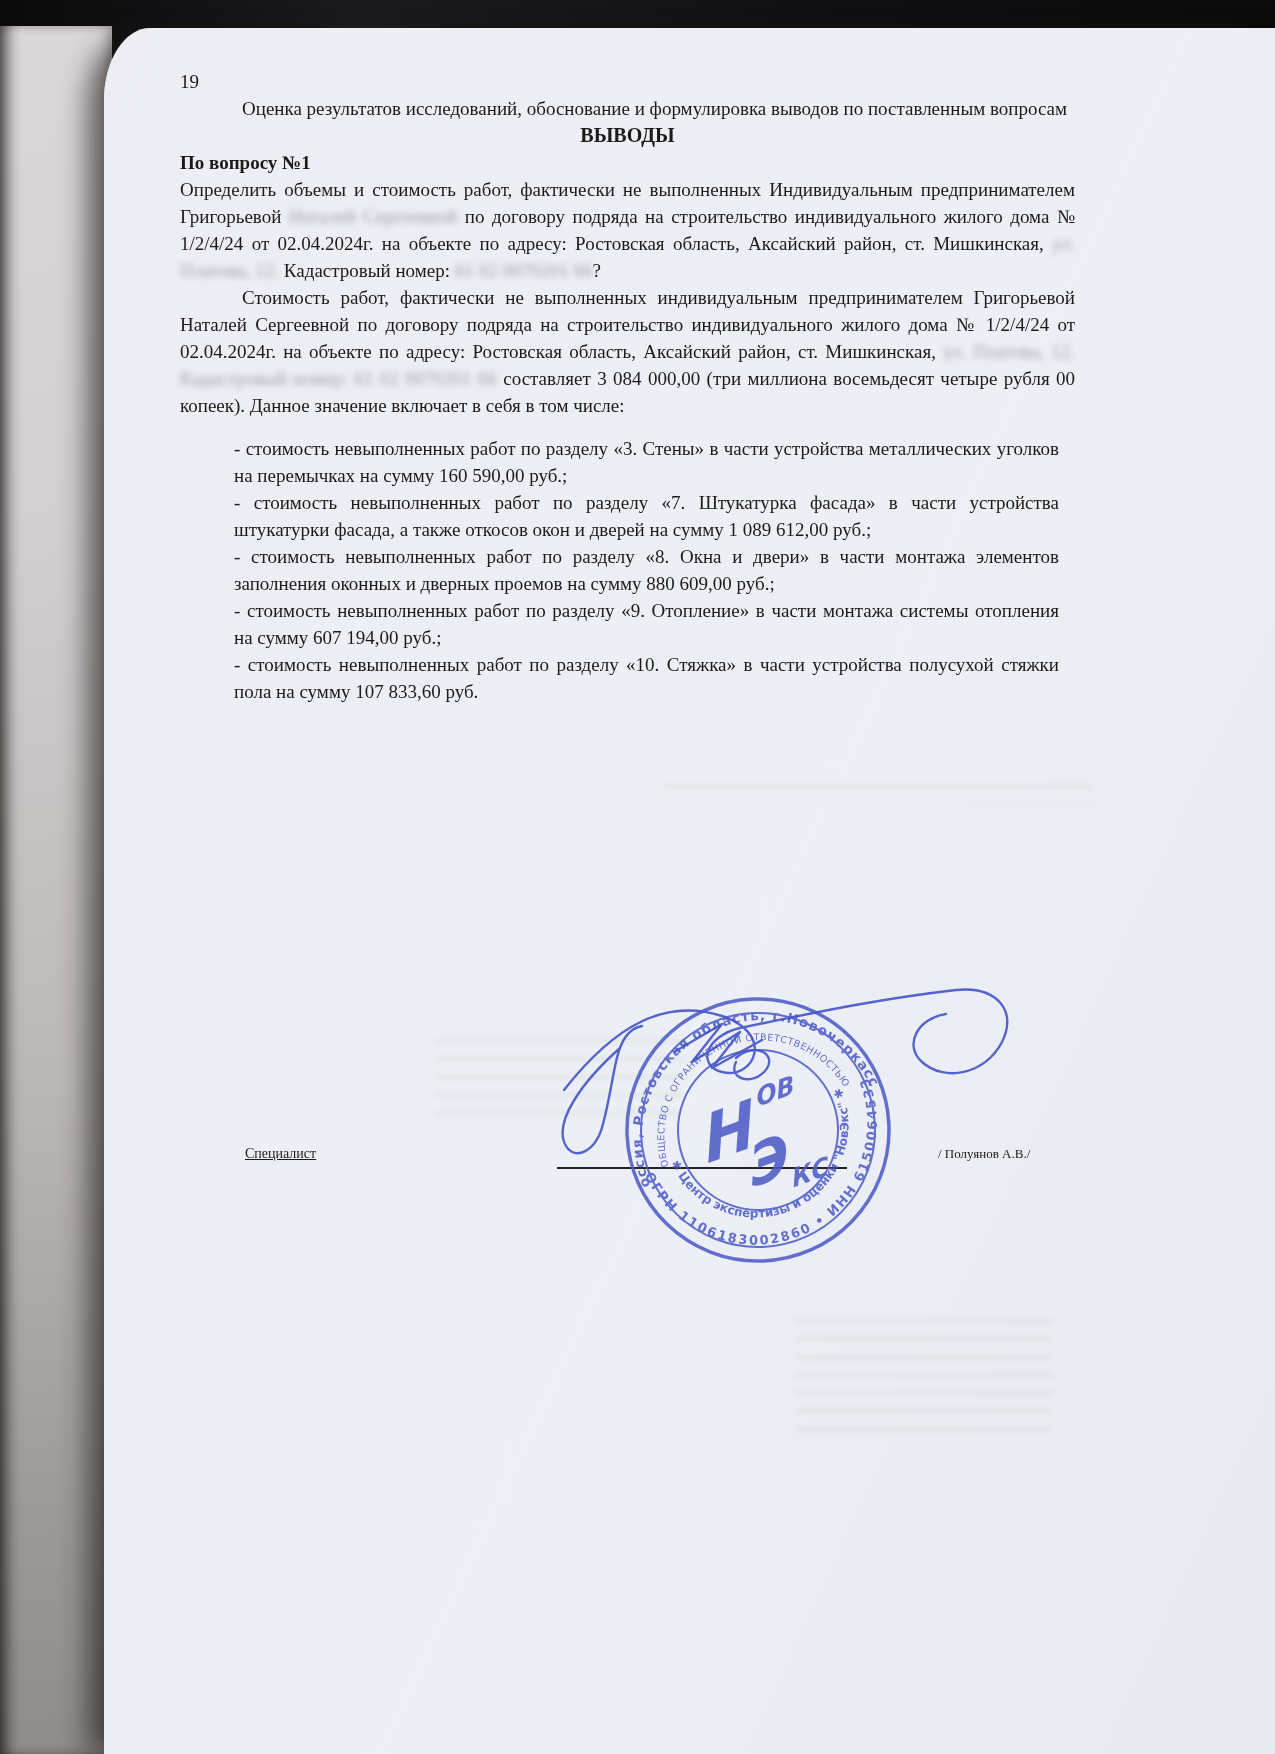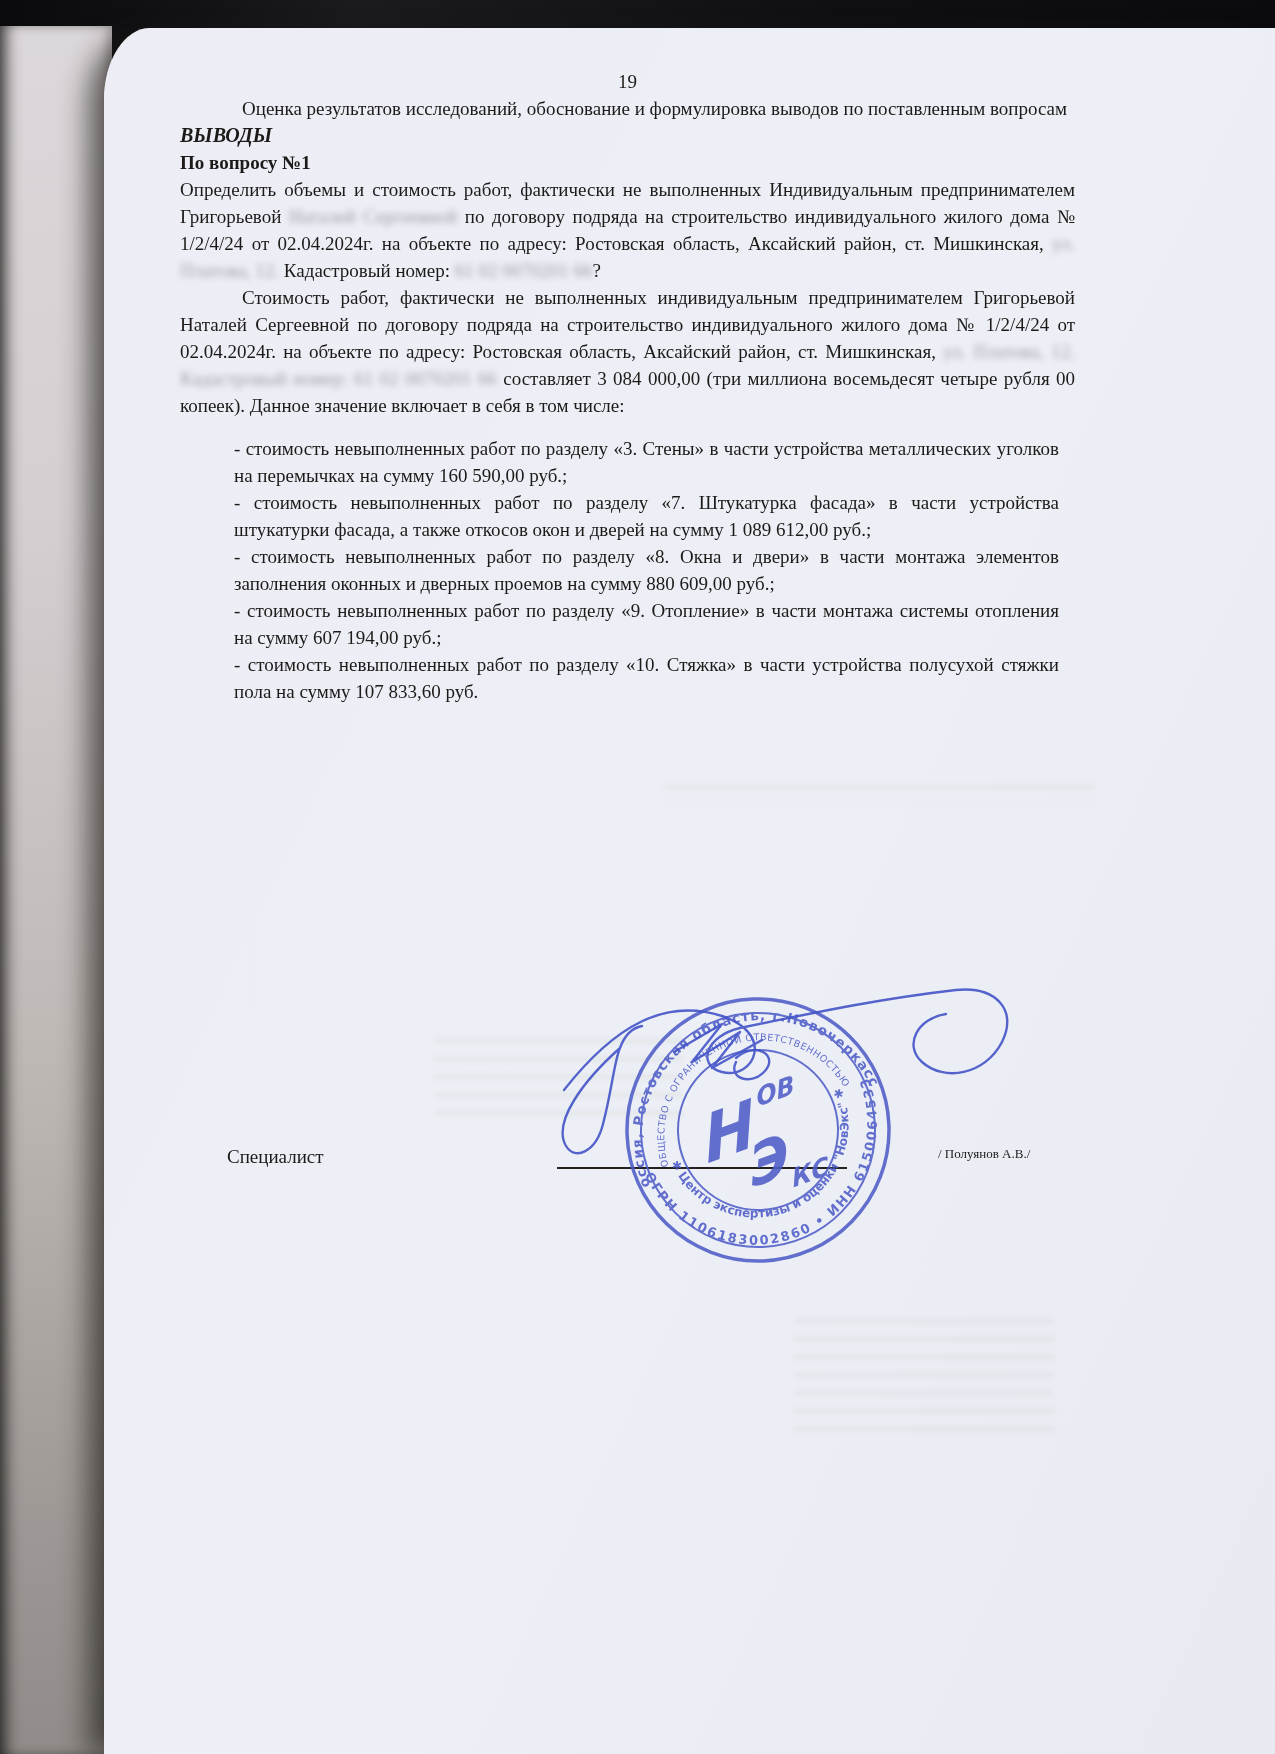--- a/index.html
+++ b/index.html
@@ -24,32 +24,32 @@
     background:linear-gradient(115deg,#ecedf5 0%,#edeff6 55%,#e8eaf2 100%);
     border-top-left-radius:46px 72px;
     box-shadow:-22px 6px 28px -6px rgba(28,24,20,.65);
   }
   .content {
     position:absolute; left:76px; top:40px; width:895px;
     color:#1d1b19; font-size:19px; line-height:27px;
   }
   .content p { margin:0; }
   .justify { text-align:justify; }
-  .pagenum { text-align:center; }
+  .pagenum { text-align:left; }
   .heading { font-weight:normal; text-indent:62px; margin-top:15px; }
   .intro   { text-indent:62px; margin-top:17px; }
-  .title-center { text-align:left; font-weight:bold; margin-top:8px; font-size:20px;font-style:italic; }
+  .title-center { text-align:center; font-weight:bold; margin-top:8px; font-size:20px; }
   .qlabel  { font-weight:bold; margin-left:62px; margin-top:3px; }
   .question { }
   .answer  { text-indent:62px; margin-top:2px; }
   ul.costs { list-style:none; margin:16px; padding:0 0 0 38px; }
   ul.costs li { text-align:justify; }
   .redacted { filter:blur(3px); opacity:.55; color:#5d5d63; }
   
-  .sig-role { position:absolute; left:123px; top:1118px; font-size:19px; color:#1d1b19; }
+  .sig-role { position:absolute; left:141px; top:1118px; font-size:14px; color:#1d1b19;text-decoration:underline; }
   .sig-line { position:absolute; left:453px; top:1139px; width:290px; border-bottom:2px solid #24211e; }
   .sig-name { position:absolute; left:834px; top:1118px; font-size:13px; color:#1d1b19; }
   
   .stamp { position:absolute; left:494px; top:942px; width:320px; height:320px; opacity:.87; filter:blur(.3px); }
   .autograph { position:absolute; left:420px; top:902px; width:520px; height:250px; opacity:.9; }
   .stamp text { font-family:"DejaVu Sans", sans-serif; fill:#4d5cc7; }
   
   .ghost { position:absolute; background:repeating-linear-gradient(180deg,#6f9a60 0 6px,transparent 6px 18px); opacity:.07; filter:blur(2.5px); }
   .g1 { left:560px; top:756px; width:430px; height:20px; }
   .g2 { left:330px; top:1010px; width:250px; height:86px; }

